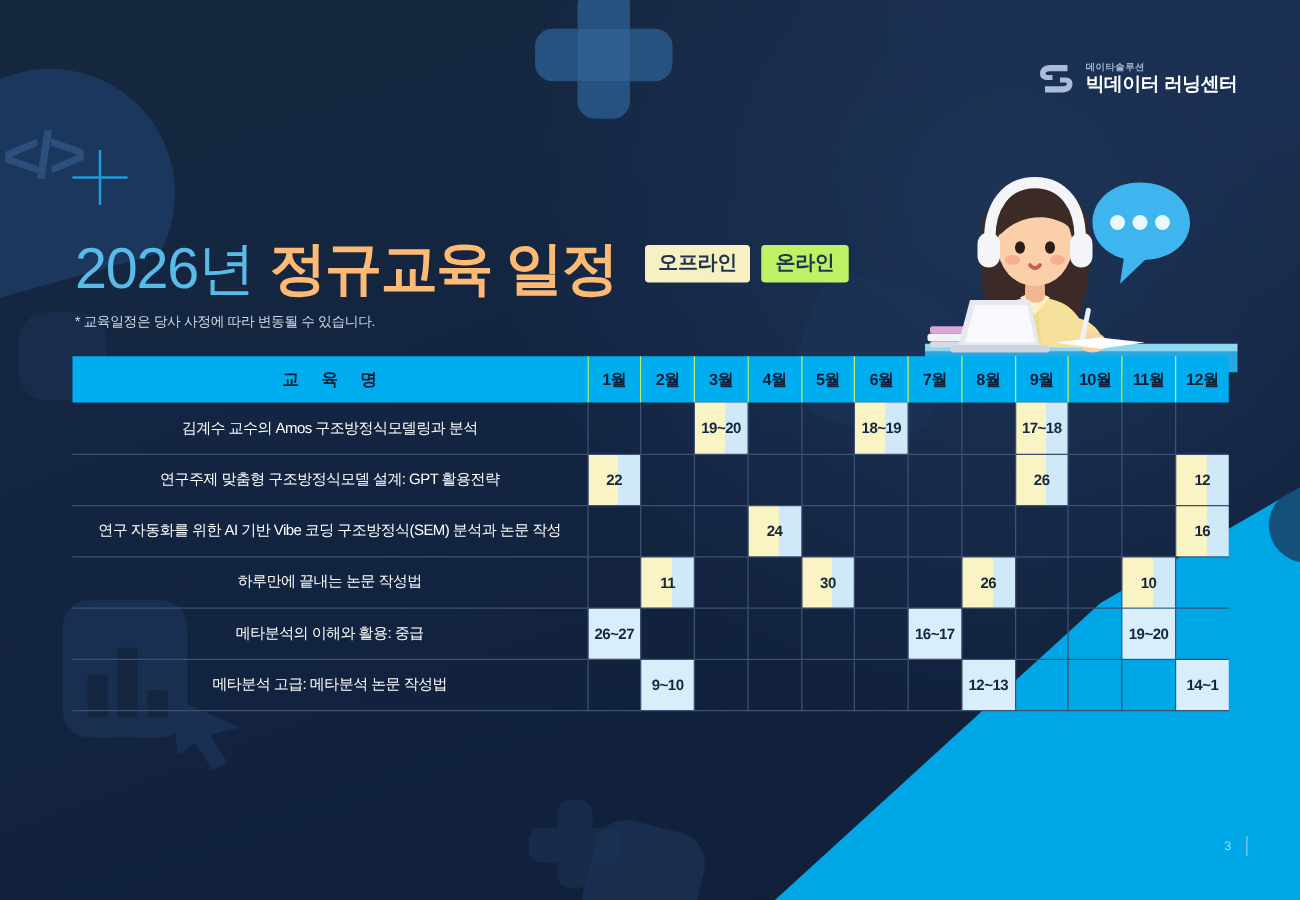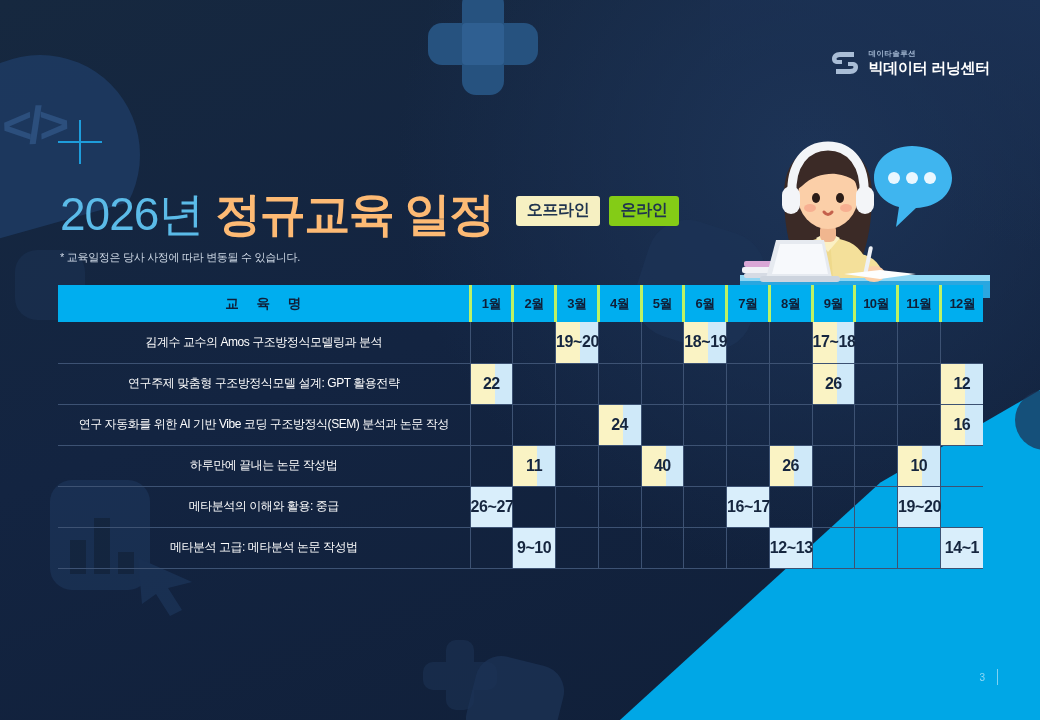--- a/index.html
+++ b/index.html
@@ -102,50 +102,50 @@
   .title-main{
     font-size:46px; font-weight:700; color:#fdba74; letter-spacing:-1.5px;
     margin-left:12px;
   }
   .legends{ display:flex; gap:9px; margin-left:22px; align-self:center; position:relative; top:-4px;}
   .badge{
     font-size:16px; font-weight:700; padding:4px 11px 5px;
     border-radius:3px; color:#20344f; letter-spacing:-.3px;
   }
   .badge.offline{ background:#f6f0c2; }
-  .badge.online{ background:#84cc16; }
+  .badge.online{ background:#bef264; }
   .note{
     margin-top:4px; font-size:11px; color:#cfd9e6; letter-spacing:-.3px;
   }
 
   
   .tbl-wrap{ position:absolute; left:58px; top:285px; width:925px; }
   table{ border-collapse:collapse; width:925px; table-layout:fixed; }
   thead th{
     background:#00aeef; color:#0f1f38; font-weight:700;
     font-size:13px; height:37px; letter-spacing:-.5px;
-    border-right:3px solid #bef264;
+    border-right:1px solid #bef264;
   }
   thead th:last-child{ border-right:none; }
   thead th.course{ letter-spacing:7px; font-size:13.5px; padding-left:7px;}
   tbody td{
     height:41px; border-bottom:1px solid #3d5273;
     border-right:1px solid #3d5273;
     font-size:11.5px; color:#eef3fa; text-align:center;
     letter-spacing:-.4px; position:relative;
   }
   tbody td.course{
     text-align:center; font-size:12px; color:#ffffff;
     border-right:1px solid #3d5273; letter-spacing:-.45px;
     padding:0 12px;
   }
   tbody tr td:last-child{ border-right:none; }
   tbody tr:first-child td{ border-top:none; }
 
-  td.mark{ color:#16263f; font-weight:600; font-size:16px; }
+  td.mark{ color:#16263f; font-weight:600; font-size:12px; }
   td.mark .fill{
     position:absolute; inset:0; z-index:0;
   }
   td.mark.both .fill{
     background:linear-gradient(to right,#faf3c4 0%,#faf3c4 58%,#cfe9f9 58%,#cfe9f9 100%);
   }
   td.mark.online .fill{ background:#d9eefb; }
   td.mark span.v{ position:relative; z-index:1; }
 
   
@@ -334,21 +334,21 @@
           <td></td>
           <td></td>
           <td class="mark both"><span class="fill"></span><span class="v">16</span></td>
         </tr>
         <tr>
           <td class="course">하루만에 끝내는 논문 작성법</td>
           <td></td>
           <td class="mark both"><span class="fill"></span><span class="v">11</span></td>
           <td></td>
           <td></td>
-          <td class="mark both"><span class="fill"></span><span class="v">40</span></td>
+          <td class="mark both"><span class="fill"></span><span class="v">30</span></td>
           <td></td>
           <td></td>
           <td class="mark both"><span class="fill"></span><span class="v">26</span></td>
           <td></td>
           <td></td>
           <td class="mark both"><span class="fill"></span><span class="v">10</span></td>
           <td></td>
         </tr>
         <tr>
           <td class="course">메타분석의 이해와 활용: 중급</td>

